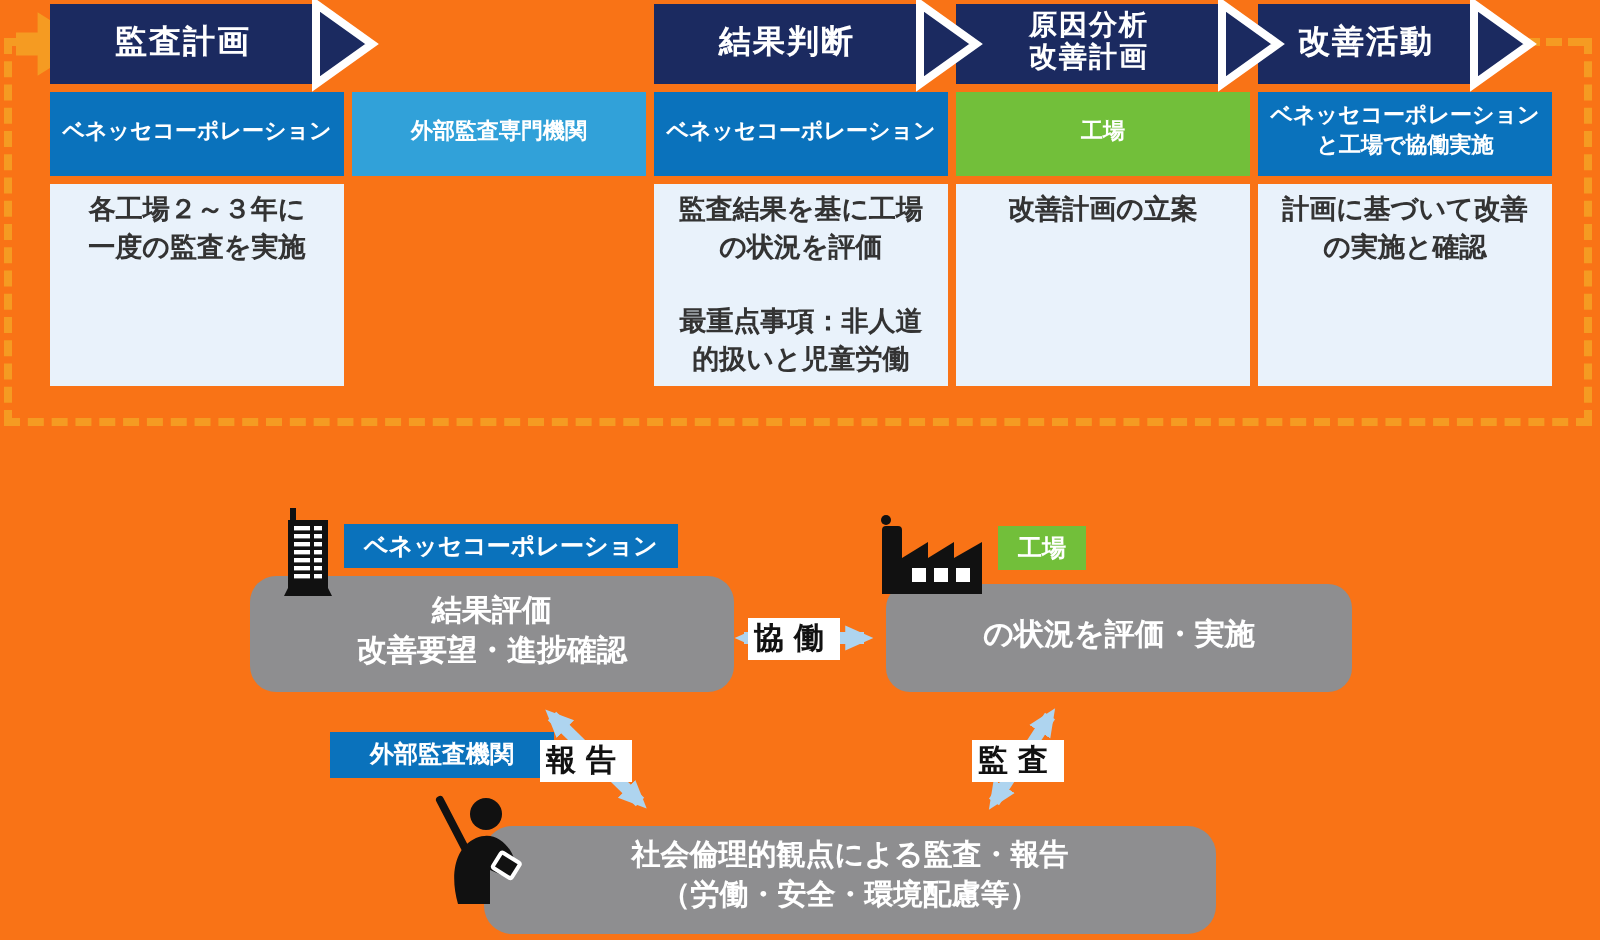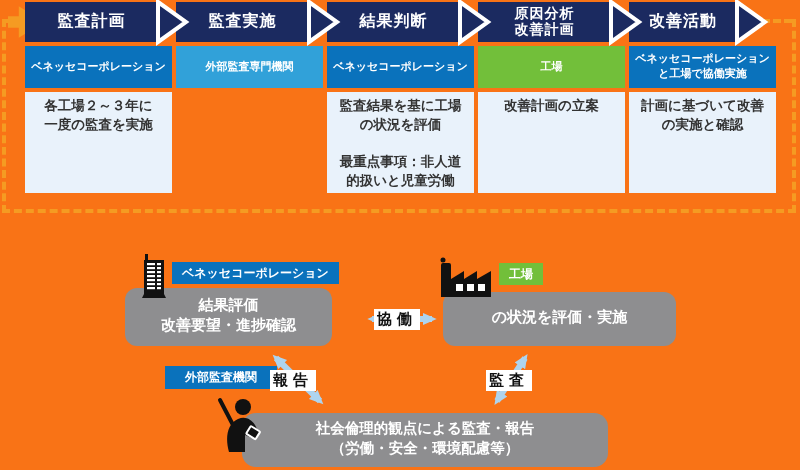--- a/index.html
+++ b/index.html
@@ -44,21 +44,21 @@
     position:absolute;top:92px;left:0;width:131px;height:89px;background:#e9f2fb;
     padding:6px 8px;color:#333;font-size:13.5px;font-weight:600;line-height:1.38;white-space:pre-line;text-align:center;
   }
   
   .arrow-layer{position:absolute;left:0;top:0;width:800px;height:470px;z-index:1;}
   .gbox{
     position:absolute;background:#8e8e90;border-radius:12px;color:#fff;z-index:2;
     display:flex;align-items:center;justify-content:center;text-align:center;
     font-weight:bold;font-size:15px;line-height:1.35;white-space:pre-line;
   }
-  .box-benesse{left:125px;top:288px;width:207px;height:58px;}
+  .box-benesse{left:125px;top:288px;width:242px;height:58px;border-radius:13px;}
   .box-factory{left:443px;top:292px;width:233px;height:54px;}
   .box-auditor{left:242px;top:413px;width:366px;height:54px;border-radius:14px;font-size:14.5px;}
   .tag{
     position:absolute;z-index:3;color:#fff;font-weight:bold;font-size:12px;
     display:flex;align-items:center;padding:0 10px;height:22px;white-space:nowrap;
   }
   .tag-blue{background:#0a72bc;}
   .tag-green{background:#72bf3a;}
   .tag-benesse{left:172px;top:262px;}
   .tag-factory{left:499px;top:263px;}
@@ -92,26 +92,20 @@
         <svg class="chev-tip" viewBox="0 0 34 48">
           <polygon points="2,4 30,24 2,44" fill="#1b2a60" stroke="#ffffff" stroke-width="4"></polygon>
         </svg>
       </div>
       <div class="band band-blue">ベネッセコーポレーション</div>
       <div class="desc">各工場２～３年に
 一度の監査を実施</div>
     </div>
 
     <div class="step s1">
-      <div class="chev">
-        <div class="chev-rect">監査実施</div>
-        <svg class="chev-tip" viewBox="0 0 34 48">
-          <polygon points="2,4 30,24 2,44" fill="#1b2a60" stroke="#ffffff" stroke-width="4"></polygon>
-        </svg>
-      </div>
       <div class="band band-lblue">外部監査専門機関</div>
     </div>
 
     <div class="step s2">
       <div class="chev">
         <div class="chev-rect">結果判断</div>
         <svg class="chev-tip" viewBox="0 0 34 48">
           <polygon points="2,4 30,24 2,44" fill="#1b2a60" stroke="#ffffff" stroke-width="4"></polygon>
         </svg>
       </div>

